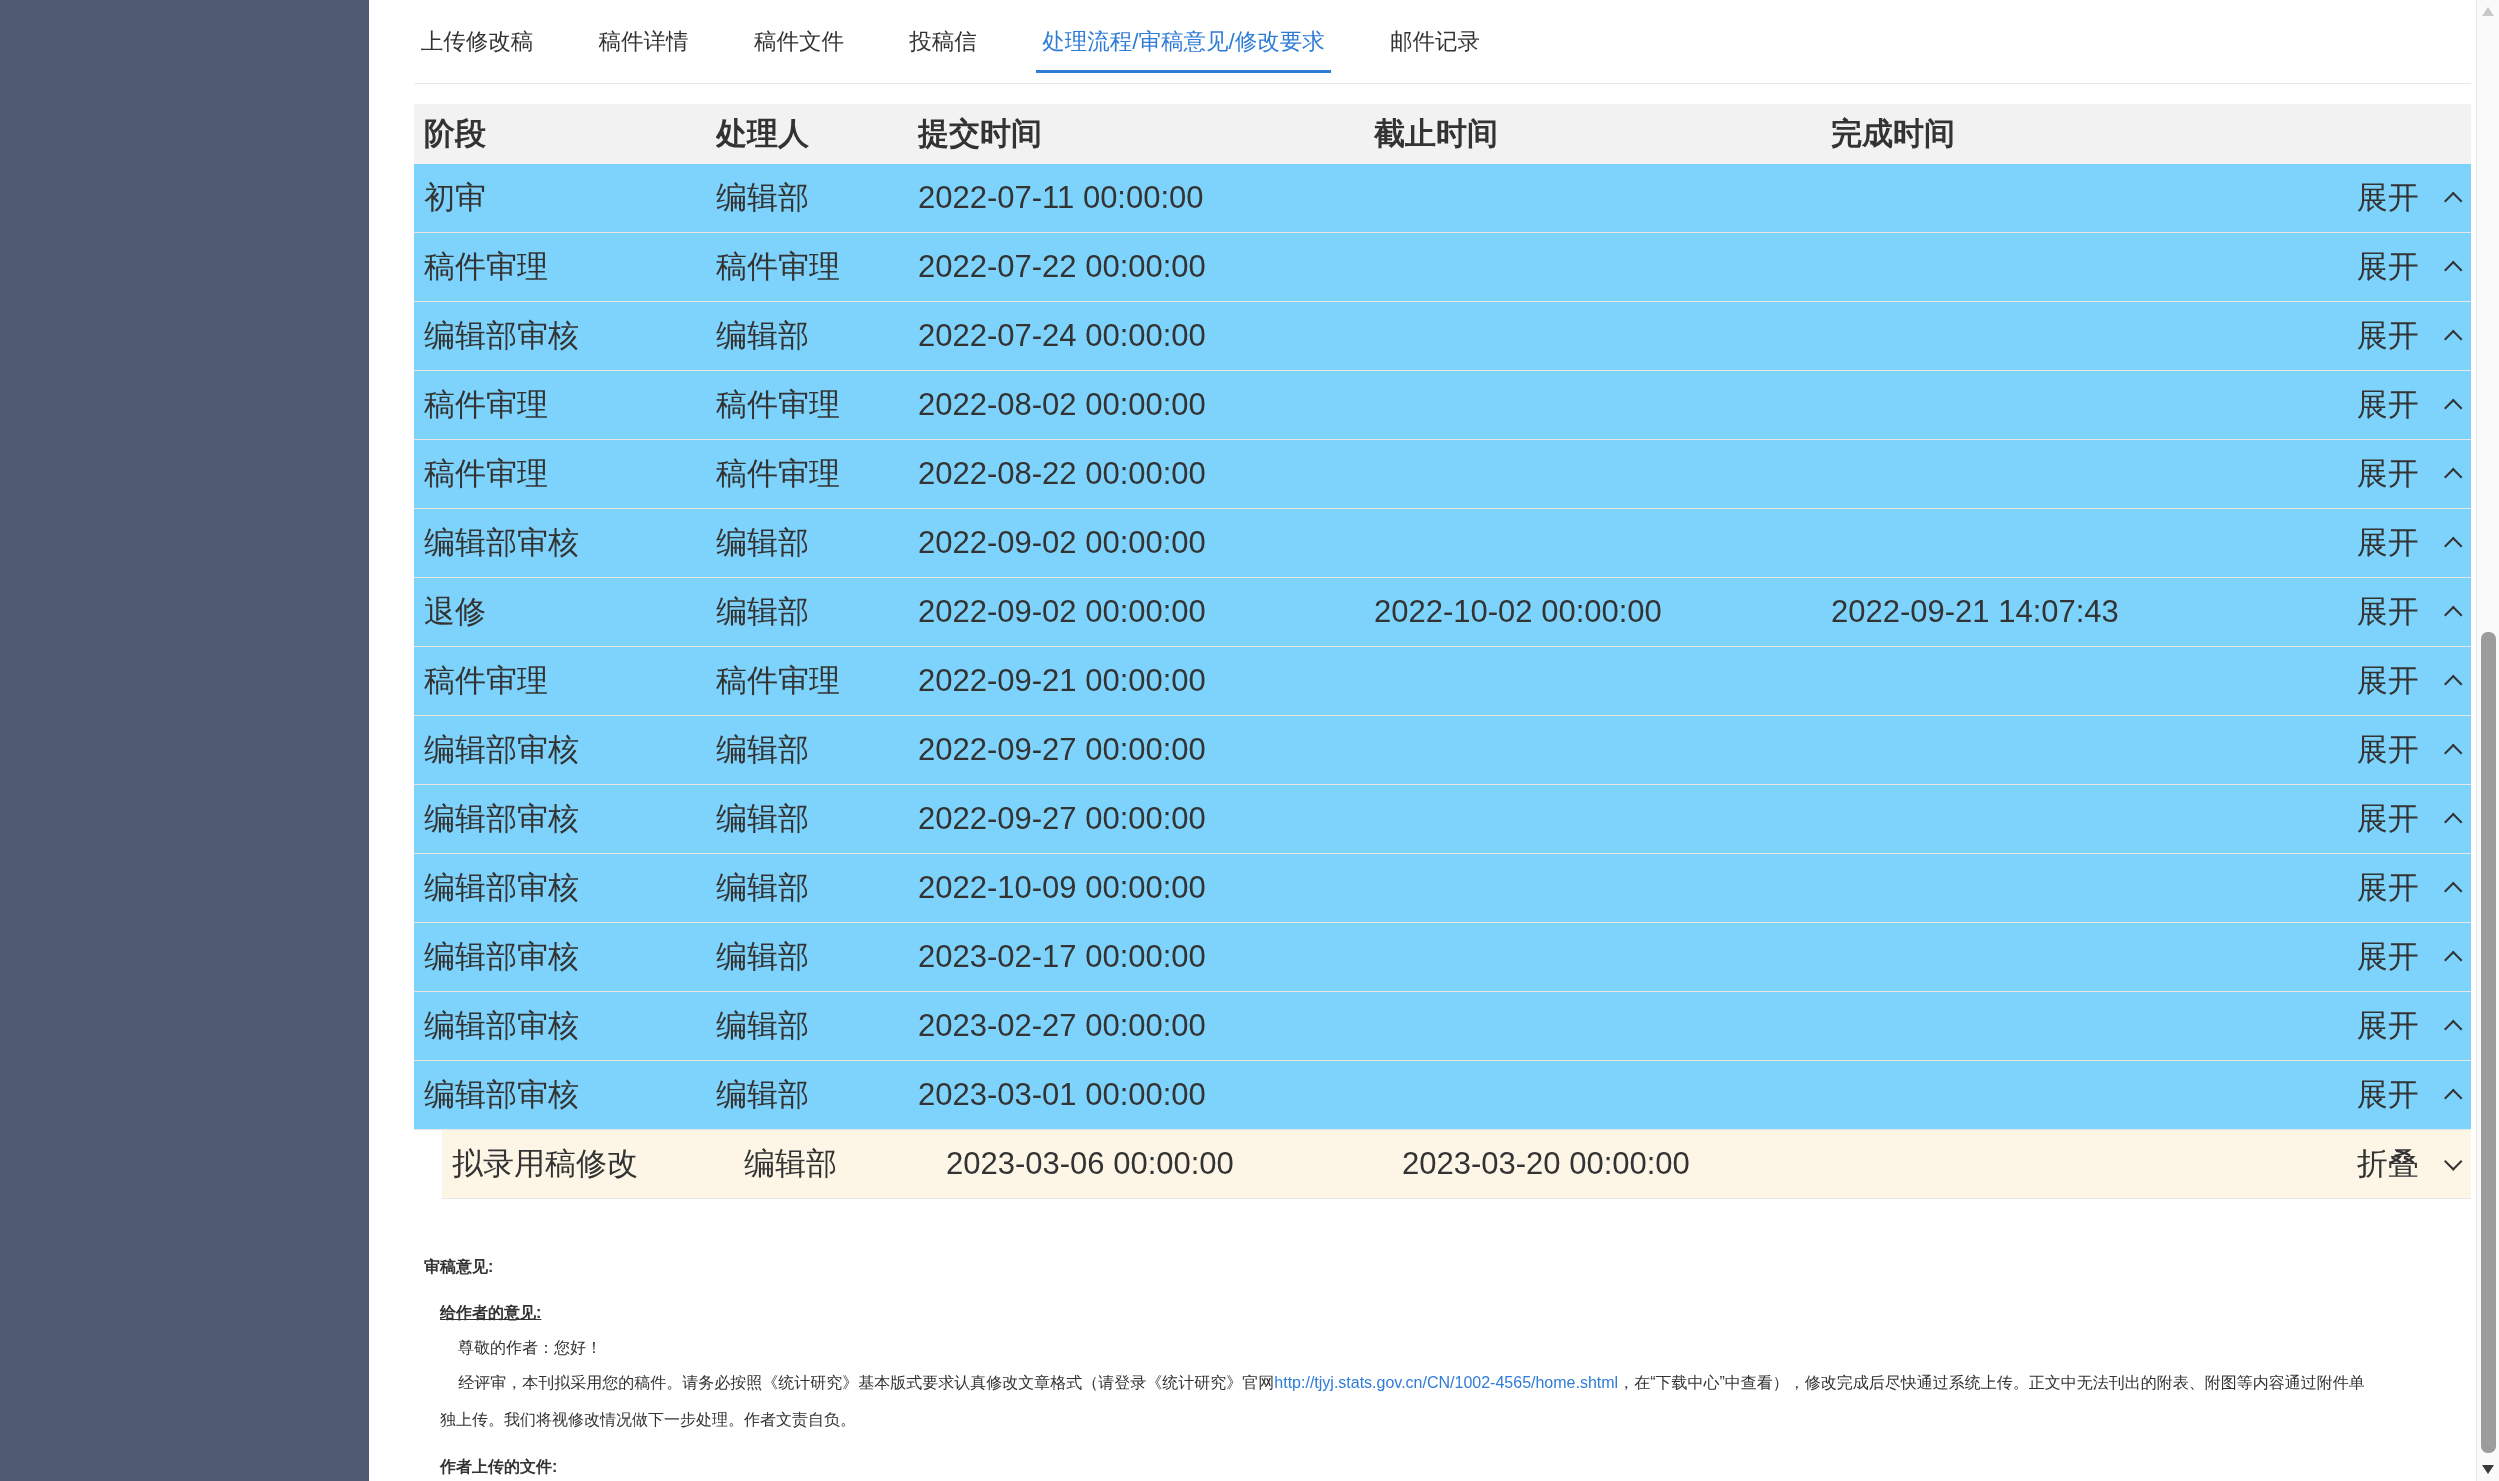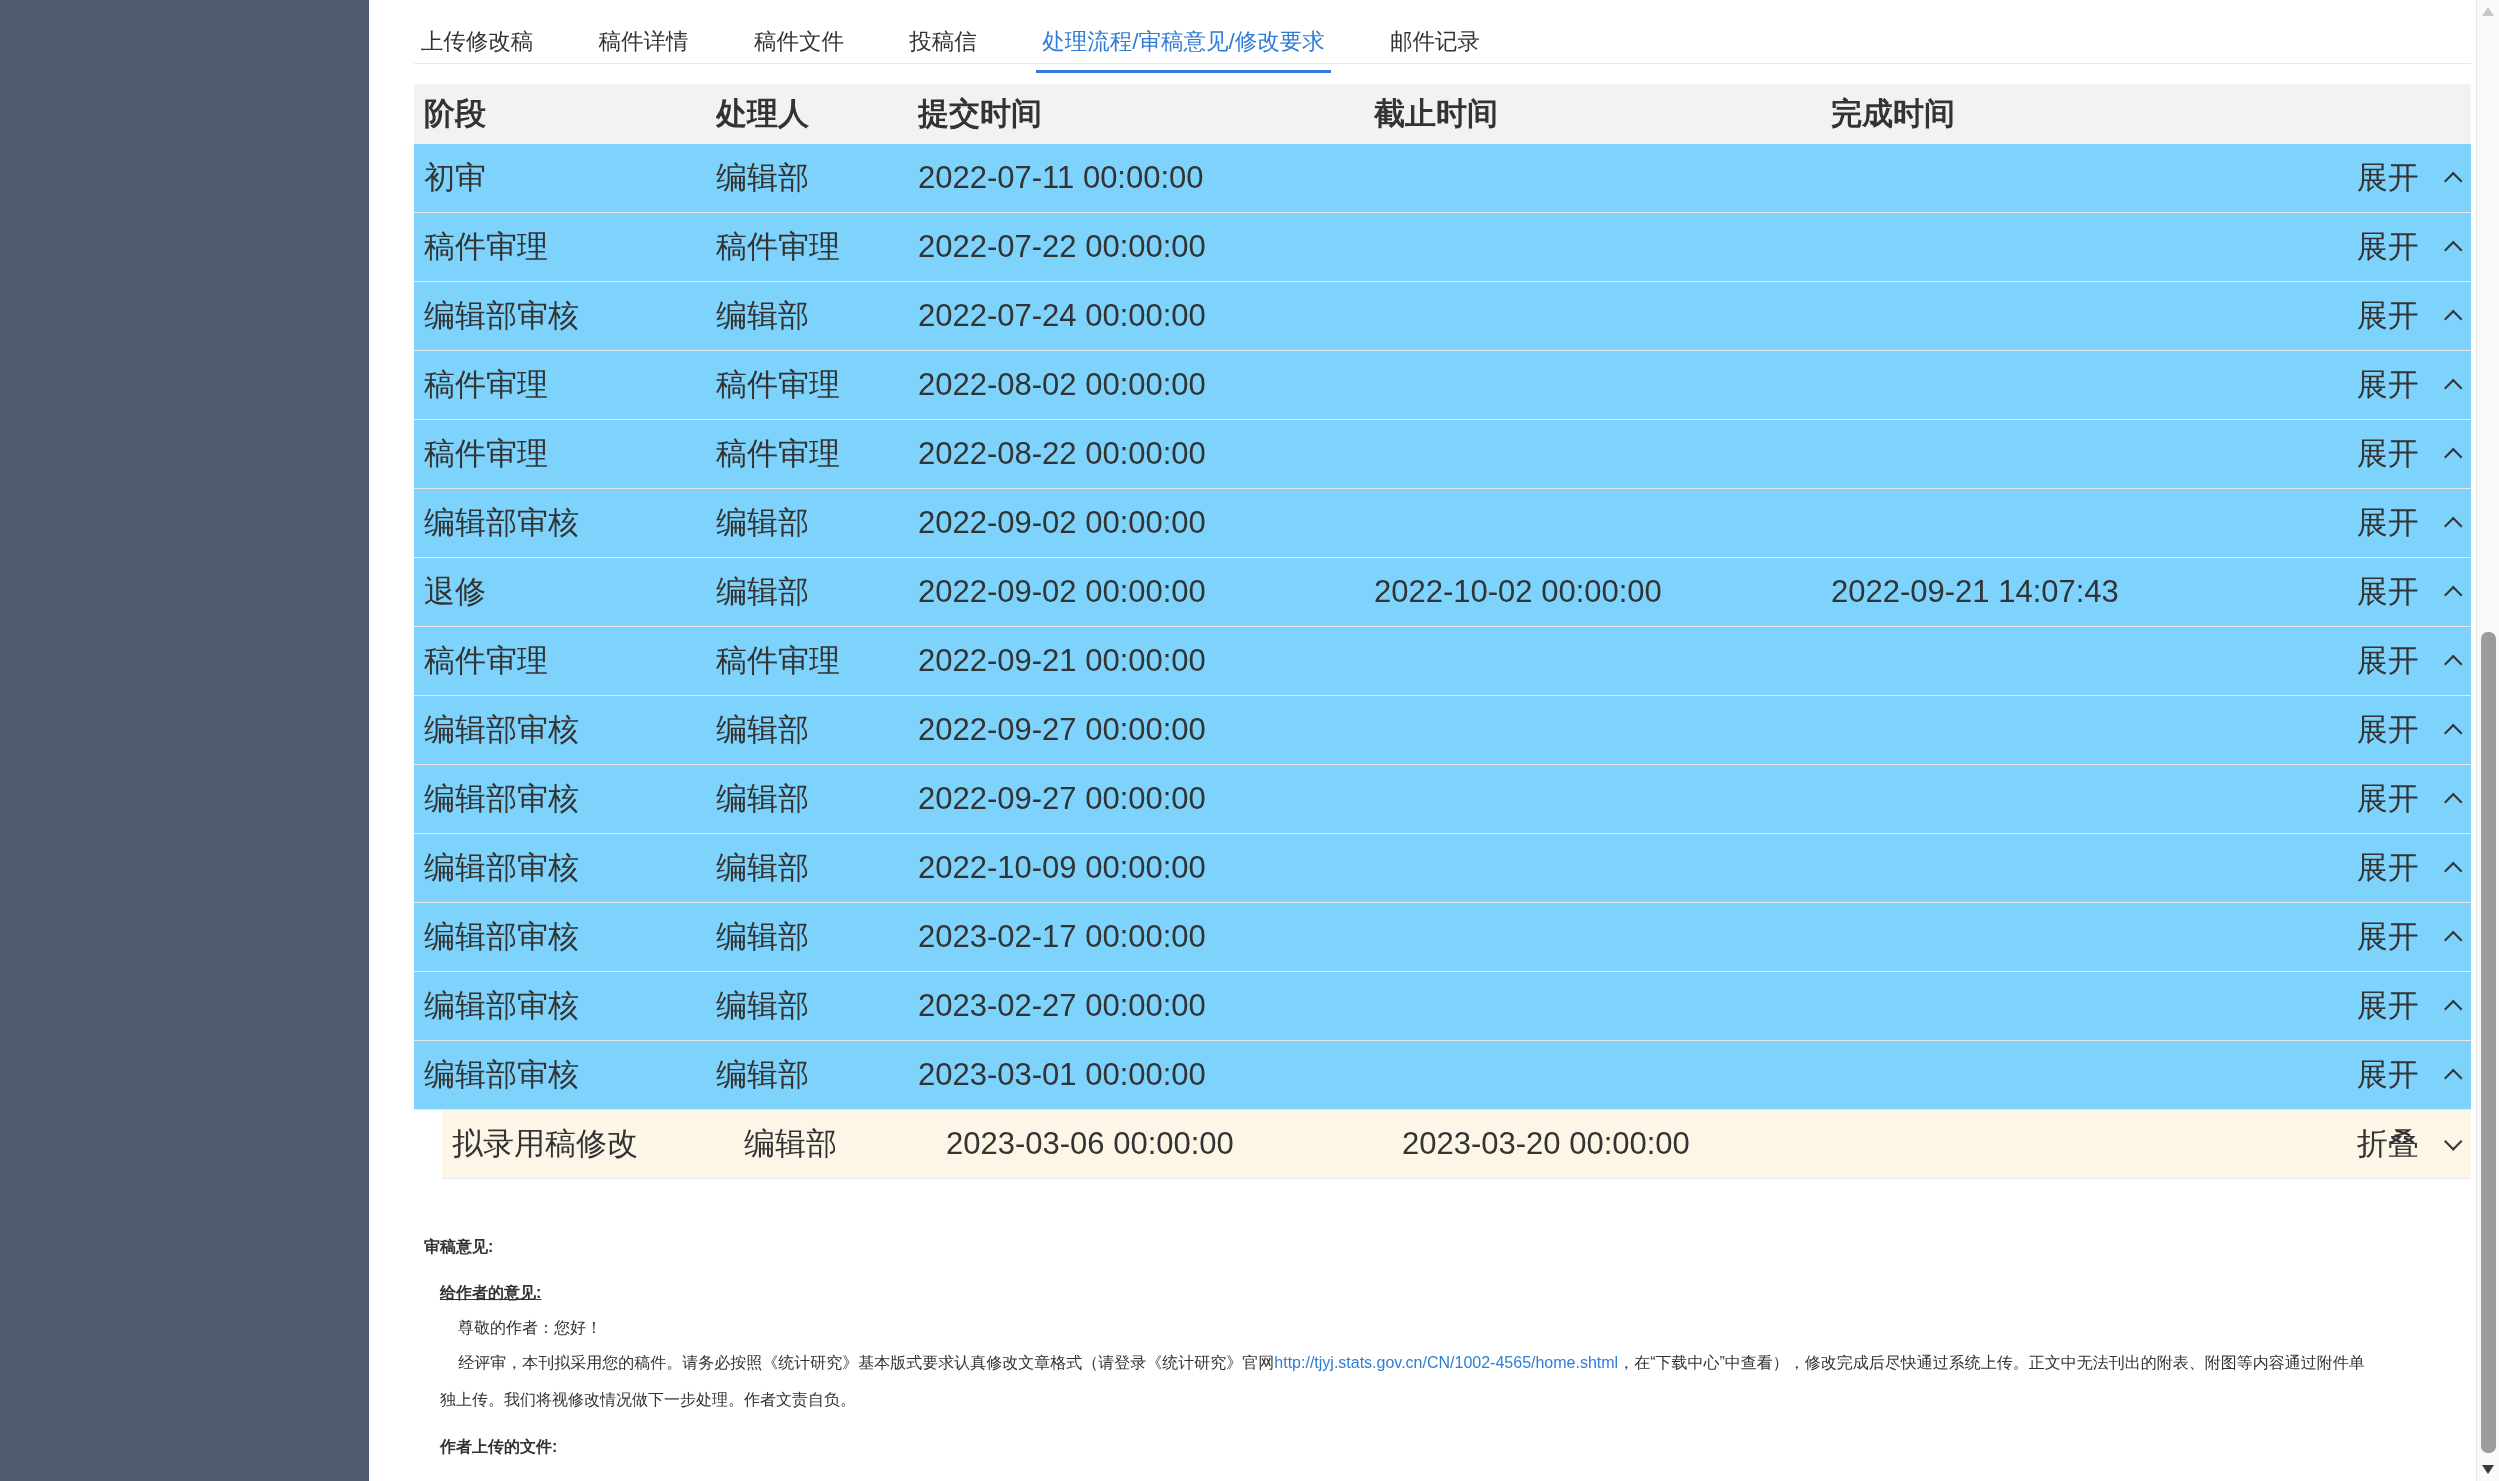--- a/index.html
+++ b/index.html
@@ -16,21 +16,21 @@
     color:var(--text);
     background:#fff;
     overflow:hidden;
     position:relative;
   }
   .page{position:absolute;inset:0;background:#fff;}
   .sidebar{position:absolute;left:0;top:0;bottom:0;width:369px;background:var(--sidebar);}
   .content{position:absolute;left:369px;top:0;right:24px;bottom:0;background:#fff;padding:0 5px 0 45px;}
 
   
-  .tabbar{display:flex;align-items:flex-start;padding-top:25px;height:64px;border-bottom:1.7px solid #e9e9e9;}
+  .tabbar{display:flex;align-items:flex-start;padding-top:25px;height:84px;border-bottom:1.7px solid #e9e9e9;}
   .tab{font-size:22.5px;line-height:33px;padding:0 6.7px 15px;margin-right:52px;position:relative;cursor:pointer;color:var(--text);white-space:nowrap;}
   .tab.active{color:var(--accent);}
   .tab.active::after{content:"";position:absolute;left:0;right:0;bottom:0;height:3.3px;background:var(--accent);}
 
   
   .table{margin-top:20px;font-size:31px;}
   .thead{display:flex;align-items:center;height:60px;background:var(--header-bg);font-weight:700;}
   .trow{display:flex;align-items:center;height:69px;border-bottom:0.8px solid #e8e8e8;background:#7dd3fc;}
   .trow.highlight{background:var(--highlight);margin-left:28px;}
   .c{display:flex;align-items:center;overflow:hidden;white-space:nowrap;}

